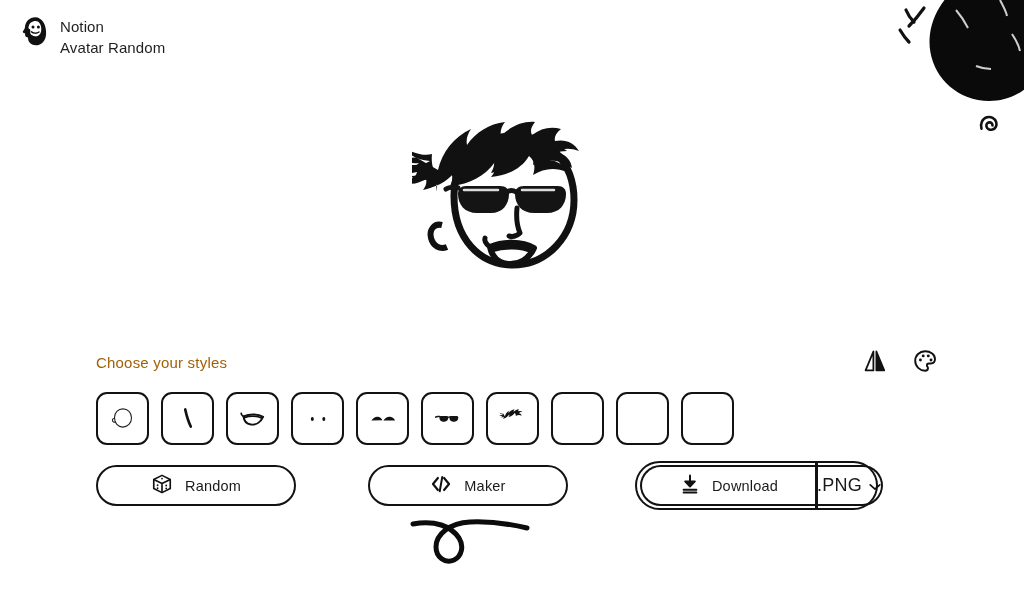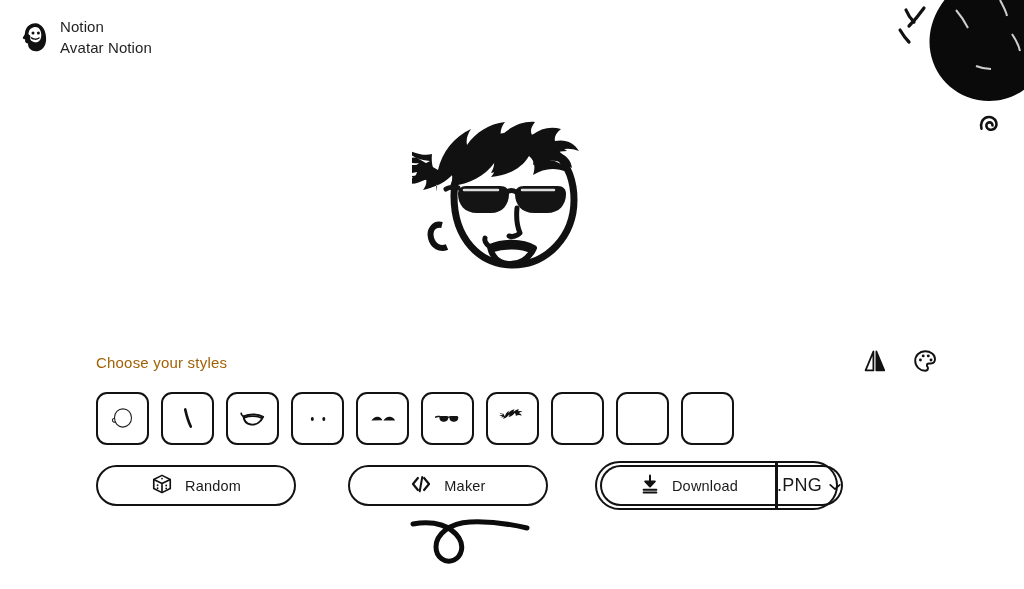--- a/index.html
+++ b/index.html
@@ -16,21 +16,21 @@
     color: #1a1a1a;
     -webkit-font-smoothing: antialiased;
   }
 
   
   .header {
     position: absolute;
     left: 22px;
     top: 16px;
     display: flex;
-    align-items: center;
+    align-items: flex-start;
     gap: 12px;
   }
   .logo-mark {
     width: 26px;
     height: 30px;
     flex: 0 0 auto;
   }
   .brand-lines {
     display: flex;
     flex-direction: column;
@@ -122,21 +122,21 @@
     box-sizing: border-box;
     padding: 0;
   }
   .style-cell svg { display: block; }
 
   
   .action-row {
     display: flex;
     align-items: flex-end;
     margin-top: 20px;
-    gap: 52px;
+    gap: 72px;
   }
   .pill {
     height: 41px;
     border: 2.5px solid #121212;
     border-radius: 21px;
     background: #fff;
     display: flex;
     align-items: center;
     justify-content: center;
     gap: 12px;
@@ -203,21 +203,21 @@
       <path d="M13.6 5.1c-3.6 0-6.3 2.2-7 5.7-.3 1.5.1 2 .8 2.1.9.2 1.1.9.9 1.8-.4 2.2.2 3.9 1.6 5 1.5 1.2 3.8 1.4 5.6.5 2.5-1.2 3.9-3.9 3.8-7.2-.1-4.6-2.4-7.9-5.7-7.9Z" fill="#fff"></path>
       <circle cx="11" cy="11" r="1.5" fill="#111"></circle>
       <circle cx="16.4" cy="11" r="1.5" fill="#111"></circle>
       <path d="M9.4 15.8c1.6 1.7 5.4 1.9 7.6.2" stroke="#111" stroke-width="1.4" fill="none" stroke-linecap="round"></path>
       <path d="M7.8 17.6c.7 4.3 3.3 6.6 6.4 6.6 3 0 5.4-2.3 6-6.2-1.9 1.6-4 2.4-6.3 2.4-2.2 0-4.3-.9-6.1-2.8Z" fill="#111"></path>
       <path d="M4.3 12.5c-.9.2-1.5 1-1.4 1.9.1 1 .9 1.6 1.9 1.5" stroke="#111" stroke-width="1.2" fill="none"></path>
     </svg>
   </span>
   <span class="brand-lines">
     <span class="brand-line">Notion</span>
-    <span class="brand-line">Avatar Notion</span>
+    <span class="brand-line">Avatar Random</span>
   </span>
 </div>
 
 <div class="deco deco-blob">
   <svg width="140" height="150" viewBox="0 0 140 150">
     <path d="M74 2C46 10 22 34 18 64c-4 31 16 60 48 66 34 6 64-16 70-50 6-36-14-72-46-80-6-2-11-1-16 2Z" fill="#0a0a0a"></path>
     <path d="M44 40c6 7 9 12 12 18" stroke="#fff" stroke-width="2" opacity=".8" fill="none"></path>
     <path d="M88 30c3 6 6 11 7 16" stroke="#fff" stroke-width="2" opacity=".8" fill="none"></path>
     <path d="M100 64c4 6 7 12 8 17" stroke="#fff" stroke-width="2" opacity=".8" fill="none"></path>
     <path d="M64 96c5 2 10 3 15 3" stroke="#fff" stroke-width="2" opacity=".8" fill="none"></path>

